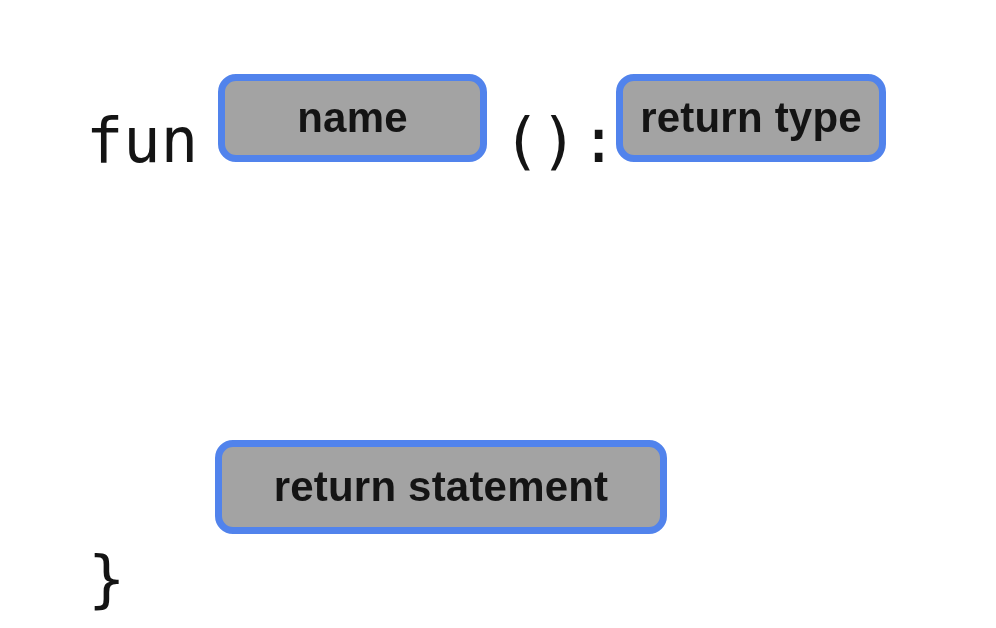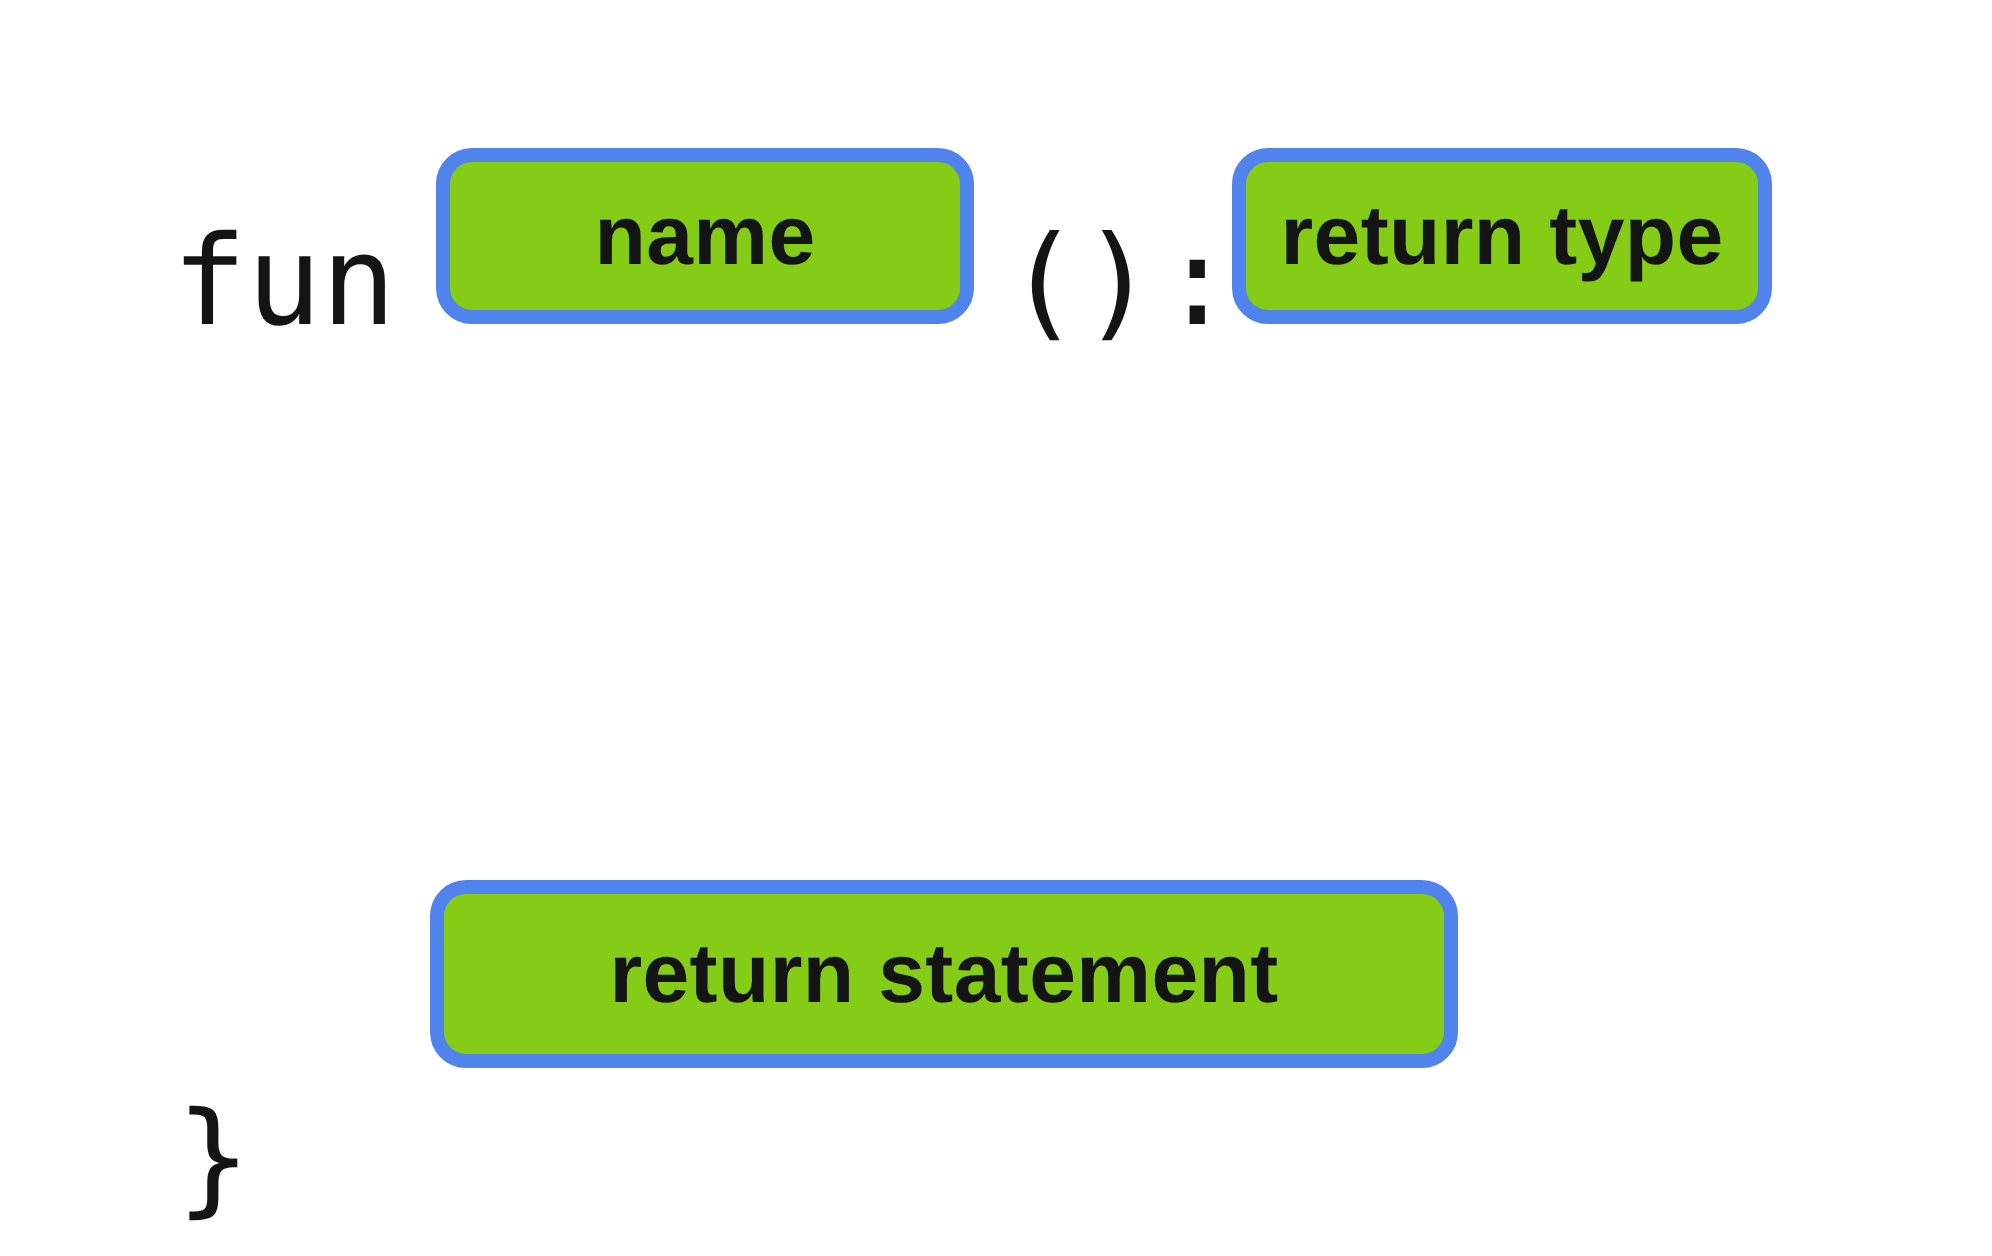--- a/index.html
+++ b/index.html
@@ -21,39 +21,39 @@
     position: absolute;
     font-family: "DejaVu Sans Mono", monospace;
     font-size: 62px;
     font-weight: 400;
     line-height: 1;
     color: var(--text);
     white-space: pre;
   }
   .slot {
     position: absolute;
-    background: #84cc16;
+    background: #a3a3a3;
     border: 7px solid var(--accent);
     border-radius: 18px;
     display: flex;
     align-items: center;
     justify-content: center;
   }
   .slot-label {
     font-family: "Liberation Sans", sans-serif;
     font-weight: 700;
     font-size: 42px;
     letter-spacing: 0.2px;
     color: var(--text);
     white-space: nowrap;
   }
   #slot-name          { left: 186px; top: 42px;  width: 269px; height: 88px; }
   #slot-return-type   { left: 584px; top: 42px;  width: 270px; height: 88px; }
   #slot-body          { left: 188px; top: 163px; width: 655px; height: 214px; border-radius: 22px; }
-  #slot-return-stmt   { left: 183px; top: 408px; width: 514px; height: 94px; }
+  #slot-return-stmt   { left: 183px; top: 408px; width: 452px; height: 94px; }
   #kw-fun       { left: 38px;  top: 62px; }
   #parens       { left: 455px; top: 62px; }
   #colon        { left: 532px; top: 62px; }
   #open-brace   { left: 936px; top: 62px; }
   #close-brace  { left: 40px;  top: 500px; }
 </style>
 </head>
 <body>
 
 <div class="canvas">

